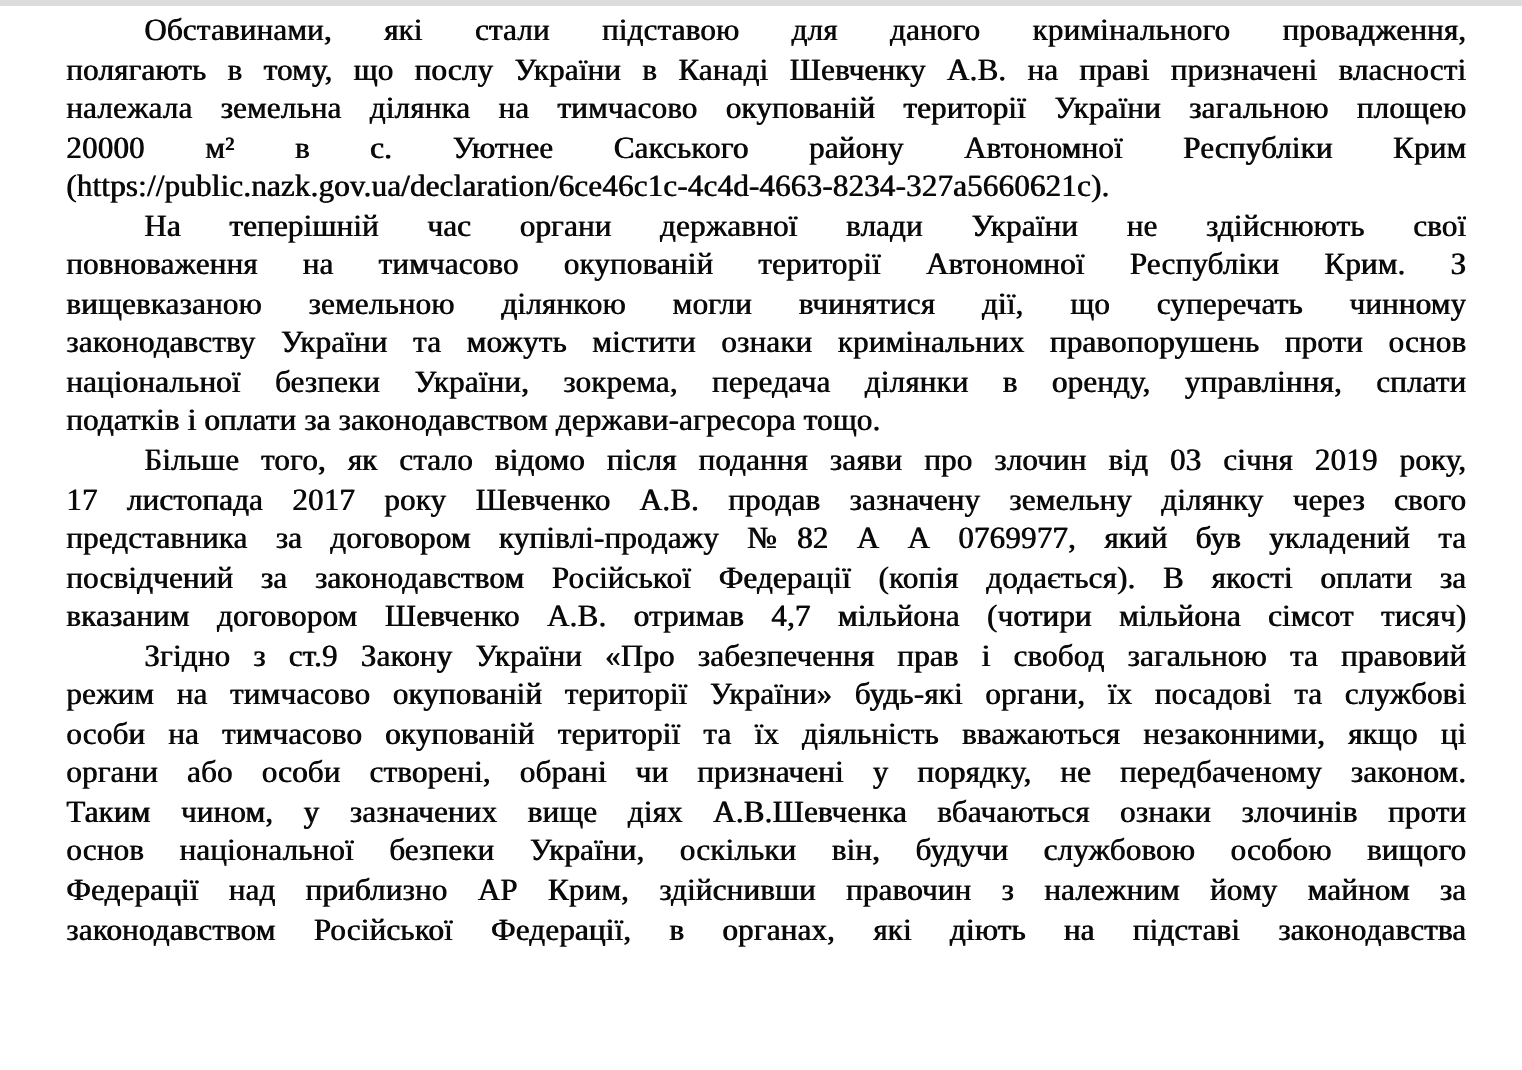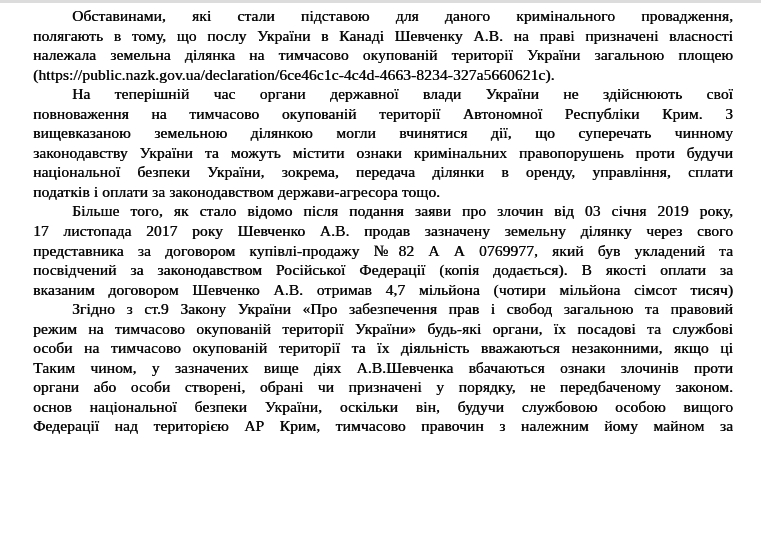--- a/index.html
+++ b/index.html
@@ -44,43 +44,45 @@
 <body>
 
 <div class="scan-edge-top"></div>
 
 <div class="page">
 
   <div class="para">
     <div class="line indent">Обставинами, які стали підставою для даного кримінального провадження,</div>
     <div class="line">полягають в тому, що послу України в Канаді Шевченку А.В. на праві призначені власності</div>
     <div class="line">належала земельна ділянка на тимчасово окупованій території України загальною площею</div>
+    <div class="line">20000 м² в с. Уютнее Сакського району Автономної Республіки Крим</div>
     <div class="line last">(https://public.nazk.gov.ua/declaration/6ce46c1c-4c4d-4663-8234-327a5660621c).</div>
   </div>
 
   <div class="para">
     <div class="line indent">На теперішній час органи державної влади України не здійснюють свої</div>
     <div class="line">повноваження на тимчасово окупованій території Автономної Республіки Крим. З</div>
     <div class="line">вищевказаною земельною ділянкою могли вчинятися дії, що суперечать чинному</div>
-    <div class="line">законодавству України та можуть містити ознаки кримінальних правопорушень проти будучи</div>
+    <div class="line">законодавству України та можуть містити ознаки кримінальних правопорушень проти основ</div>
     <div class="line">національної безпеки України, зокрема, передача ділянки в оренду, управління, сплати</div>
     <div class="line last">податків і оплати за законодавством держави-агресора тощо.</div>
   </div>
 
   <div class="para">
     <div class="line indent">Більше того, як стало відомо після подання заяви про злочин від 03 січня 2019 року,</div>
     <div class="line">17 листопада 2017 року Шевченко А.В. продав зазначену земельну ділянку через свого</div>
     <div class="line">представника за договором купівлі-продажу №82 А А 0769977, який був укладений та</div>
     <div class="line">посвідчений за законодавством Російської Федерації (копія додається). В якості оплати за</div>
     <div class="line">вказаним договором Шевченко А.В. отримав 4,7 мільйона (чотири мільйона сімсот тисяч)</div>
   </div>
 
   <div class="para">
     <div class="line indent">Згідно з ст.9 Закону України «Про забезпечення прав і свобод загальною та правовий</div>
     <div class="line">режим на тимчасово окупованій території України» будь-які органи, їх посадові та службові</div>
     <div class="line">особи на тимчасово окупованій території та їх діяльність вважаються незаконними, якщо ці</div>
+    <div class="line">органи або особи створені, обрані чи призначені у порядку, не передбаченому законом.</div>
     <div class="line">Таким чином, у зазначених вище діях А.В.Шевченка вбачаються ознаки злочинів проти</div>
-    <div class="line">органи або особи створені, обрані чи призначені у порядку, не передбаченому законом.</div>
     <div class="line">основ національної безпеки України, оскільки він, будучи службовою особою вищого</div>
-    <div class="line">Федерації над територією АР Крим, тимчасово правочин з належним йому майном за</div>
+    <div class="line">Федерації над приблизно АР Крим, здійснивши правочин з належним йому майном за</div>
+    <div class="line">законодавством Російської Федерації, в органах, які діють на підставі законодавства</div>
   </div>
 
 </div>
 
 </body></html>

